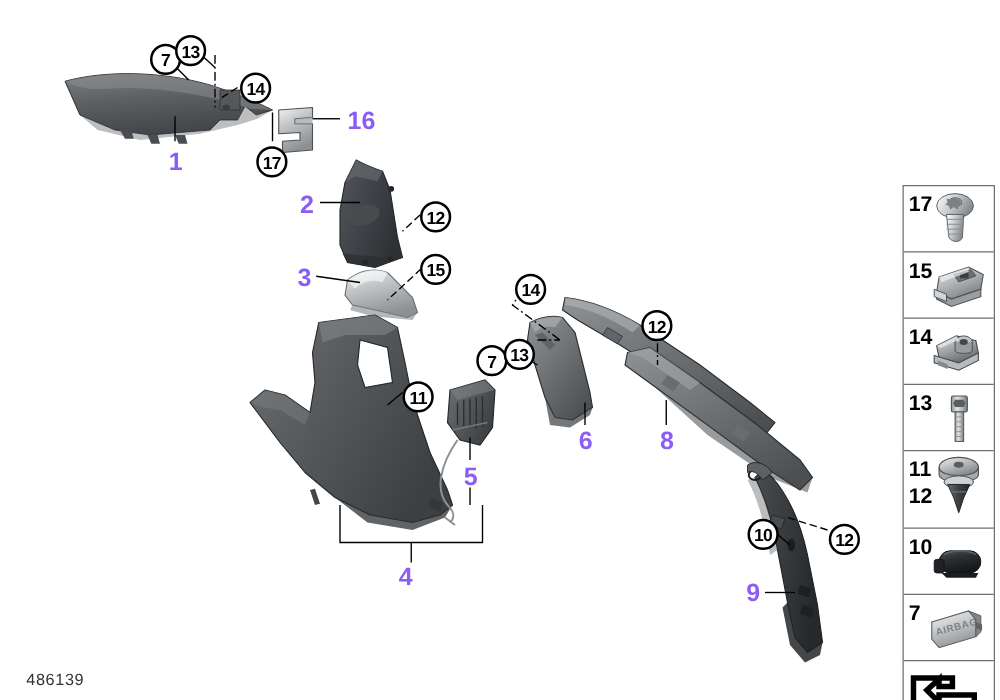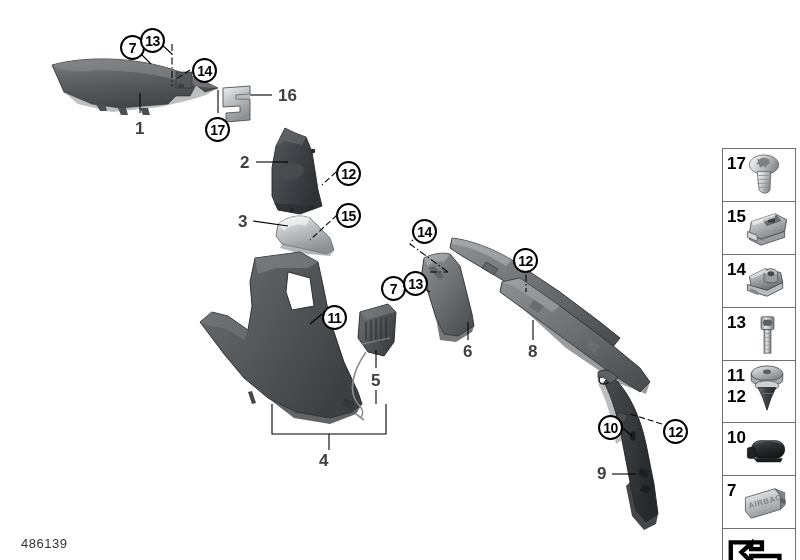--- a/index.html
+++ b/index.html
@@ -24,21 +24,21 @@
     box-sizing:border-box;
     display:flex;align-items:center;justify-content:center;
     font-size:14px;font-weight:bold;color:#000;
     line-height:1;
     letter-spacing:-0.5px;
     z-index:20;
   }
   
   .idx{
     position:absolute;
-    font-size:17px;font-weight:bold;color:#404040;
+    font-size:20px;font-weight:bold;color:#8b5cf6;
     line-height:1;
     z-index:20;
     white-space:nowrap;
   }
   
   #legend{
     position:absolute;
     left:722px;top:148px;
     width:74px;
     border:1.5px solid #6f6f6f;

